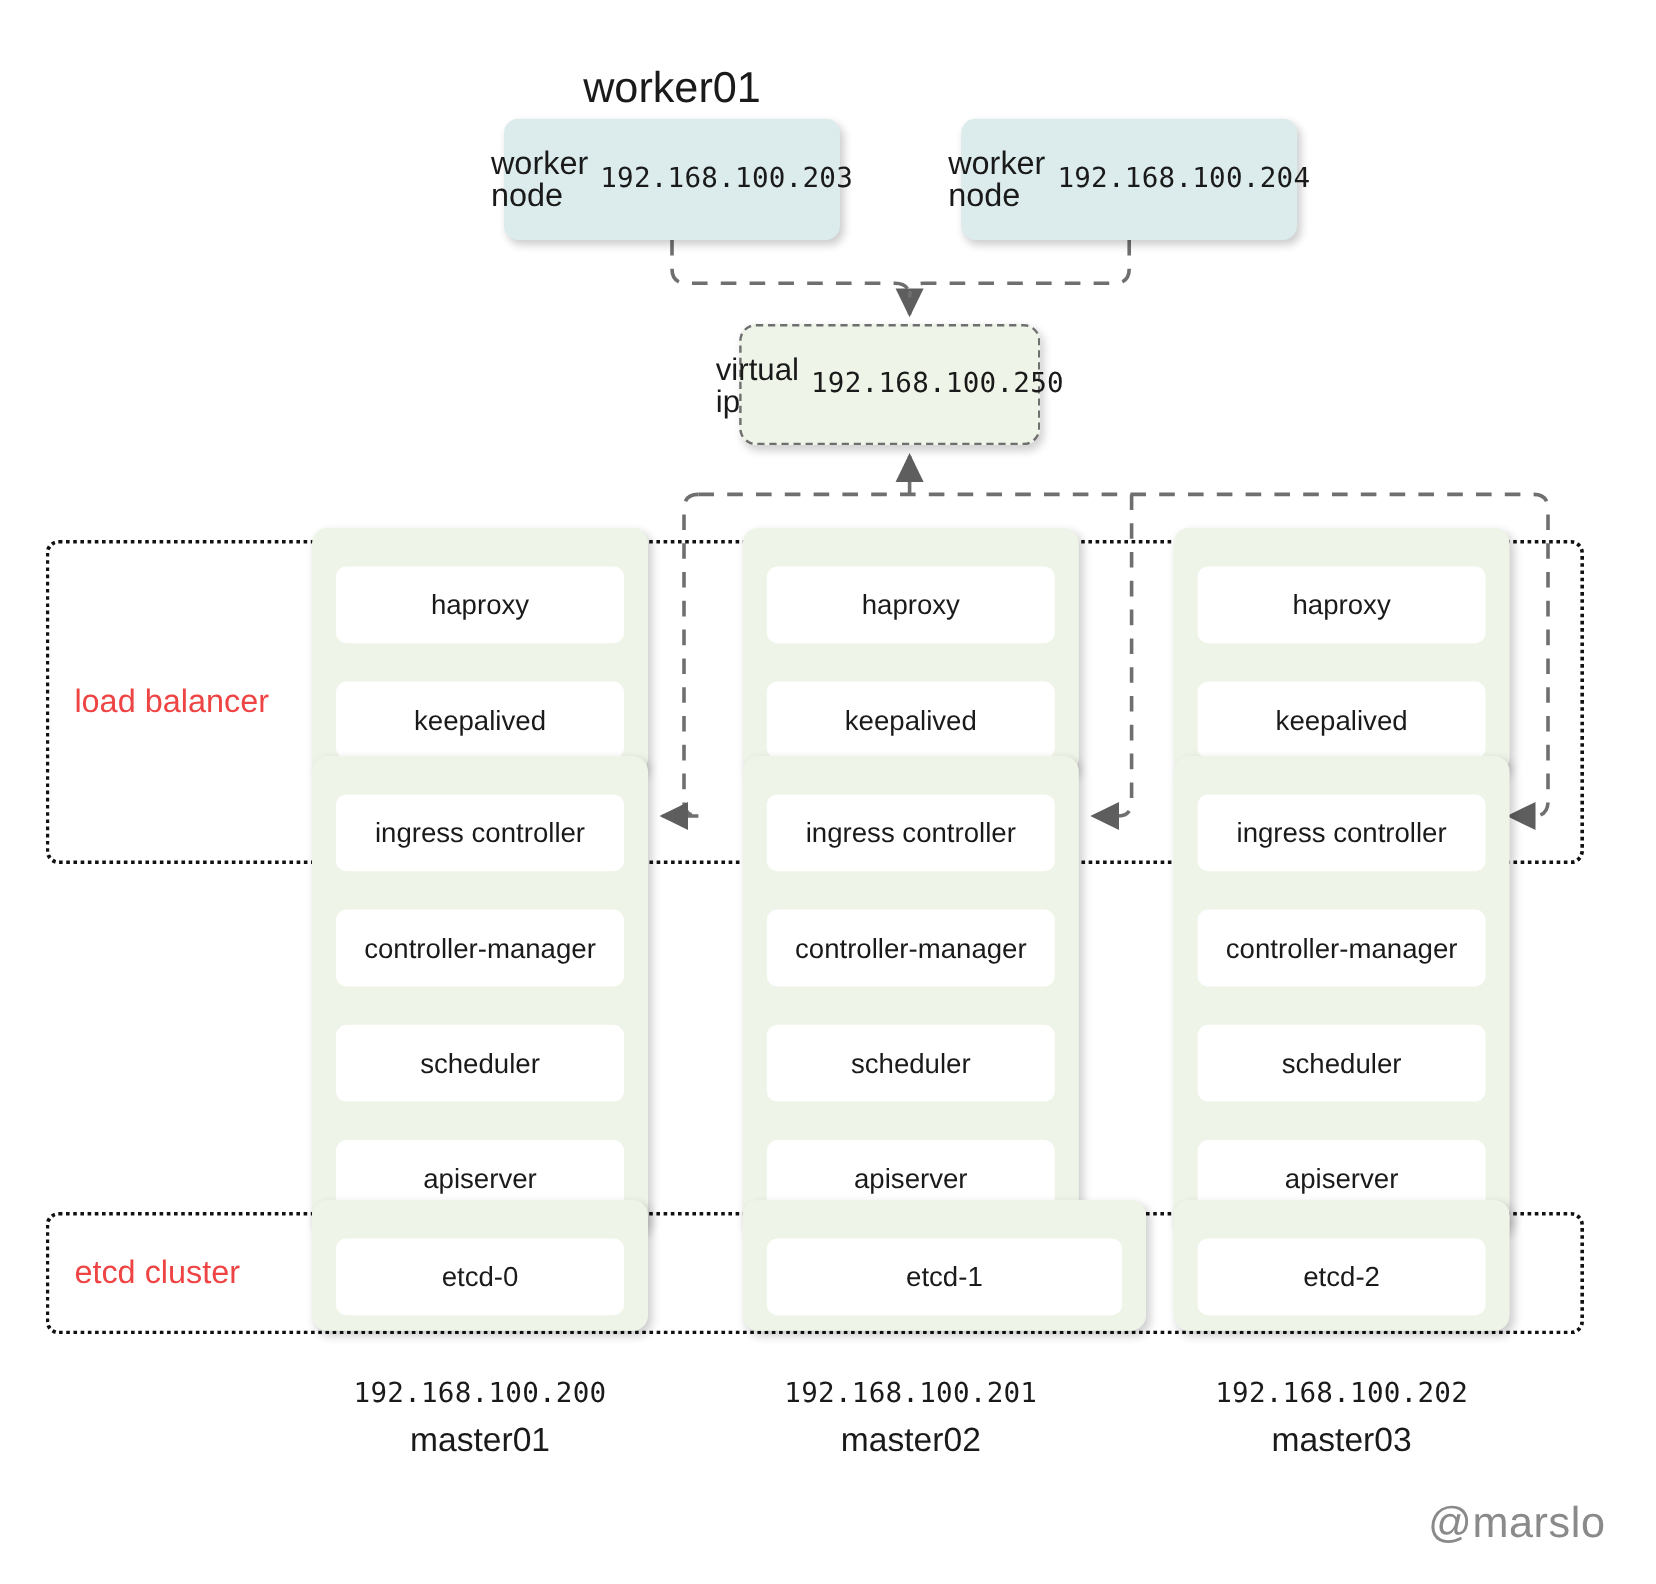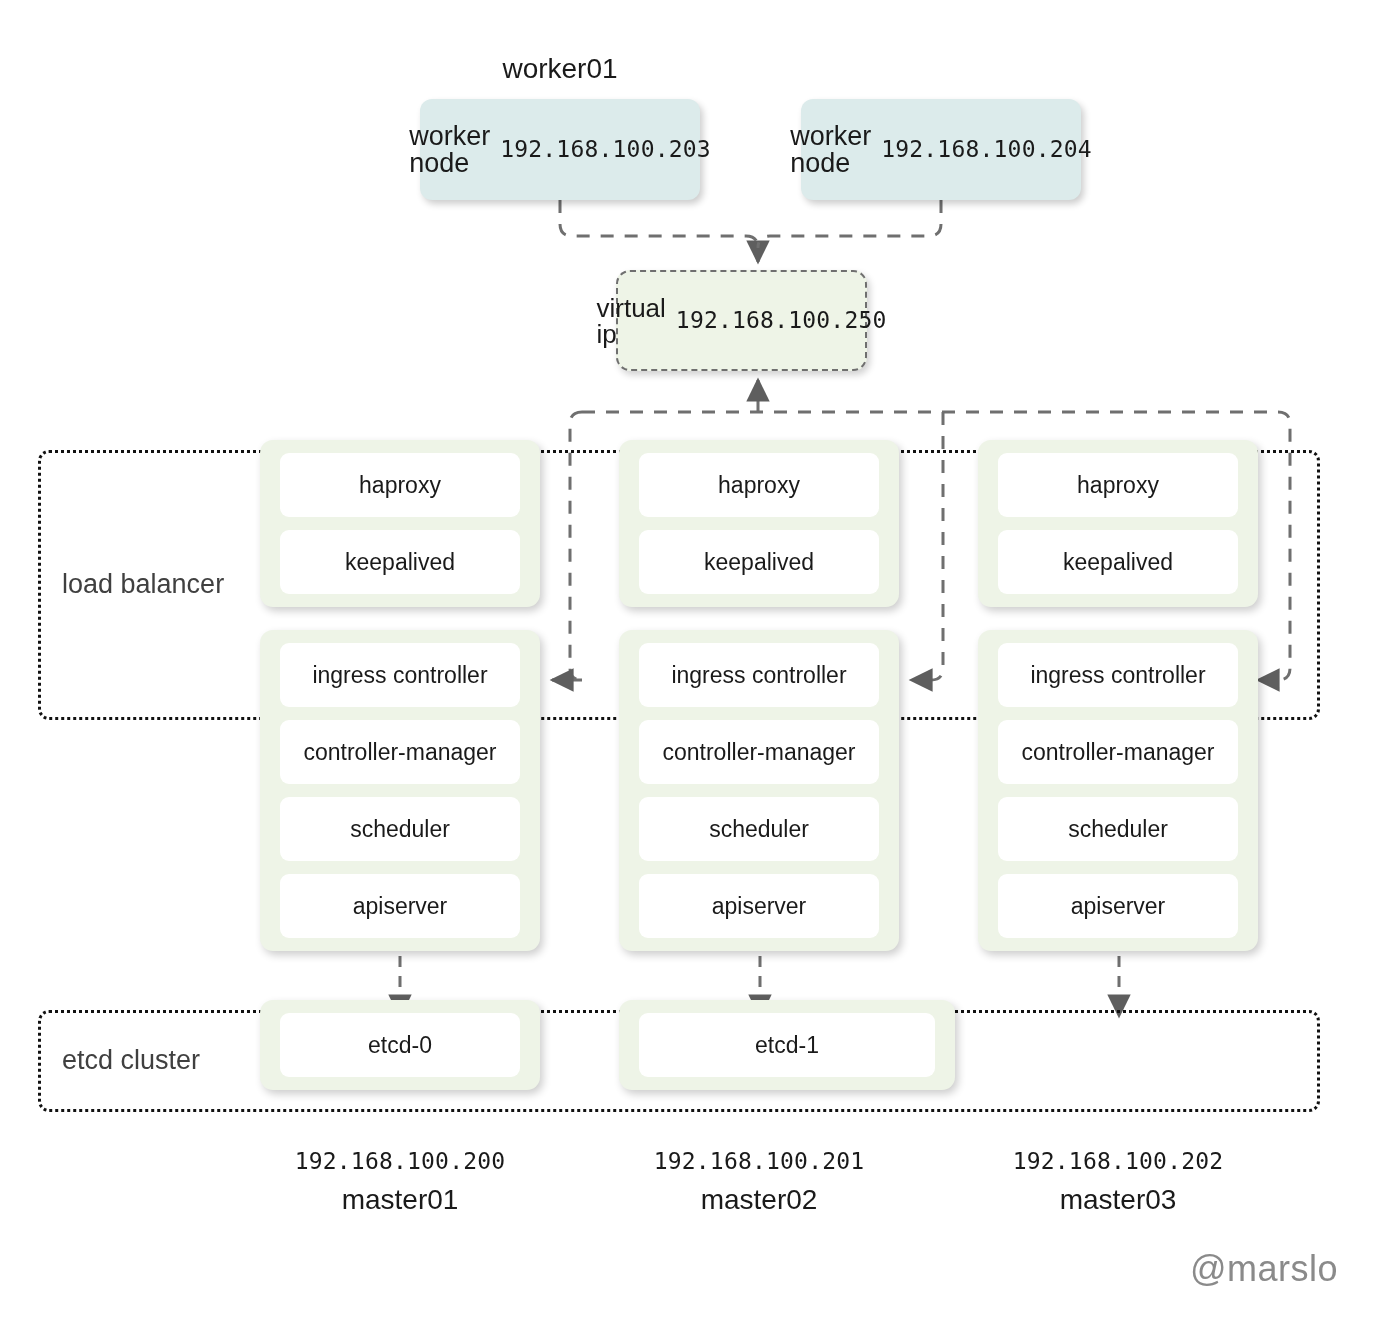--- a/index.html
+++ b/index.html
@@ -47,37 +47,38 @@
     display:flex;flex-direction:column;gap:13px;
     z-index:3;
   }
   .svc{
     box-sizing:border-box;
     background:#ffffff;border-radius:9px;
     height:64px;
     display:flex;align-items:center;justify-content:center;
     font-size:23px;line-height:1;
     color:#1a1a1a;
+    margin-top:19px;
   }
 
   
   .zone{
     position:absolute;box-sizing:border-box;
     border:3px dotted #111111;
     border-radius:11px;
     z-index:1;
   }
   .zone-label{
-    position:absolute;font-size:27px;line-height:1;color:#404040;
+    position:absolute;font-size:27px;line-height:1;color:#ef4444;
     z-index:4;white-space:nowrap;
   }
 
   
   .cap{position:absolute;text-align:center;white-space:nowrap;line-height:1;}
-  .cap-top{font-size:28px;}
+  .cap-top{font-size:36px;}
   .cap-host{font-size:28px;}
   .cap-ip{
     font-family:"DejaVu Sans Mono","Liberation Mono",monospace;
     font-size:23px;letter-spacing:.2px;
   }
   .watermark{
     position:absolute;right:42px;bottom:30px;
     font-size:36px;color:#8a8a8a;letter-spacing:.5px;
   }
 </style>
@@ -174,18 +175,21 @@
   <div class="group" style="left:978px;top:440px;width:280px;">
     <div class="svc">haproxy</div>
     <div class="svc">keepalived</div>
   </div>
   <div class="group" style="left:978px;top:630px;width:280px;">
     <div class="svc">ingress controller</div>
     <div class="svc">controller-manager</div>
     <div class="svc">scheduler</div>
     <div class="svc">apiserver</div>
   </div>
+  <div class="group" style="left:978px;top:1000px;width:280px;">
+    <div class="svc">etcd-2</div>
+  </div>
   <div class="cap cap-ip" style="left:978px;top:1150px;width:280px;">192.168.100.202</div>
   <div class="cap cap-host" style="left:978px;top:1186px;width:280px;">master03</div>
 
   <div class="watermark">@marslo</div>
 
 </div>
 
 </body></html>

